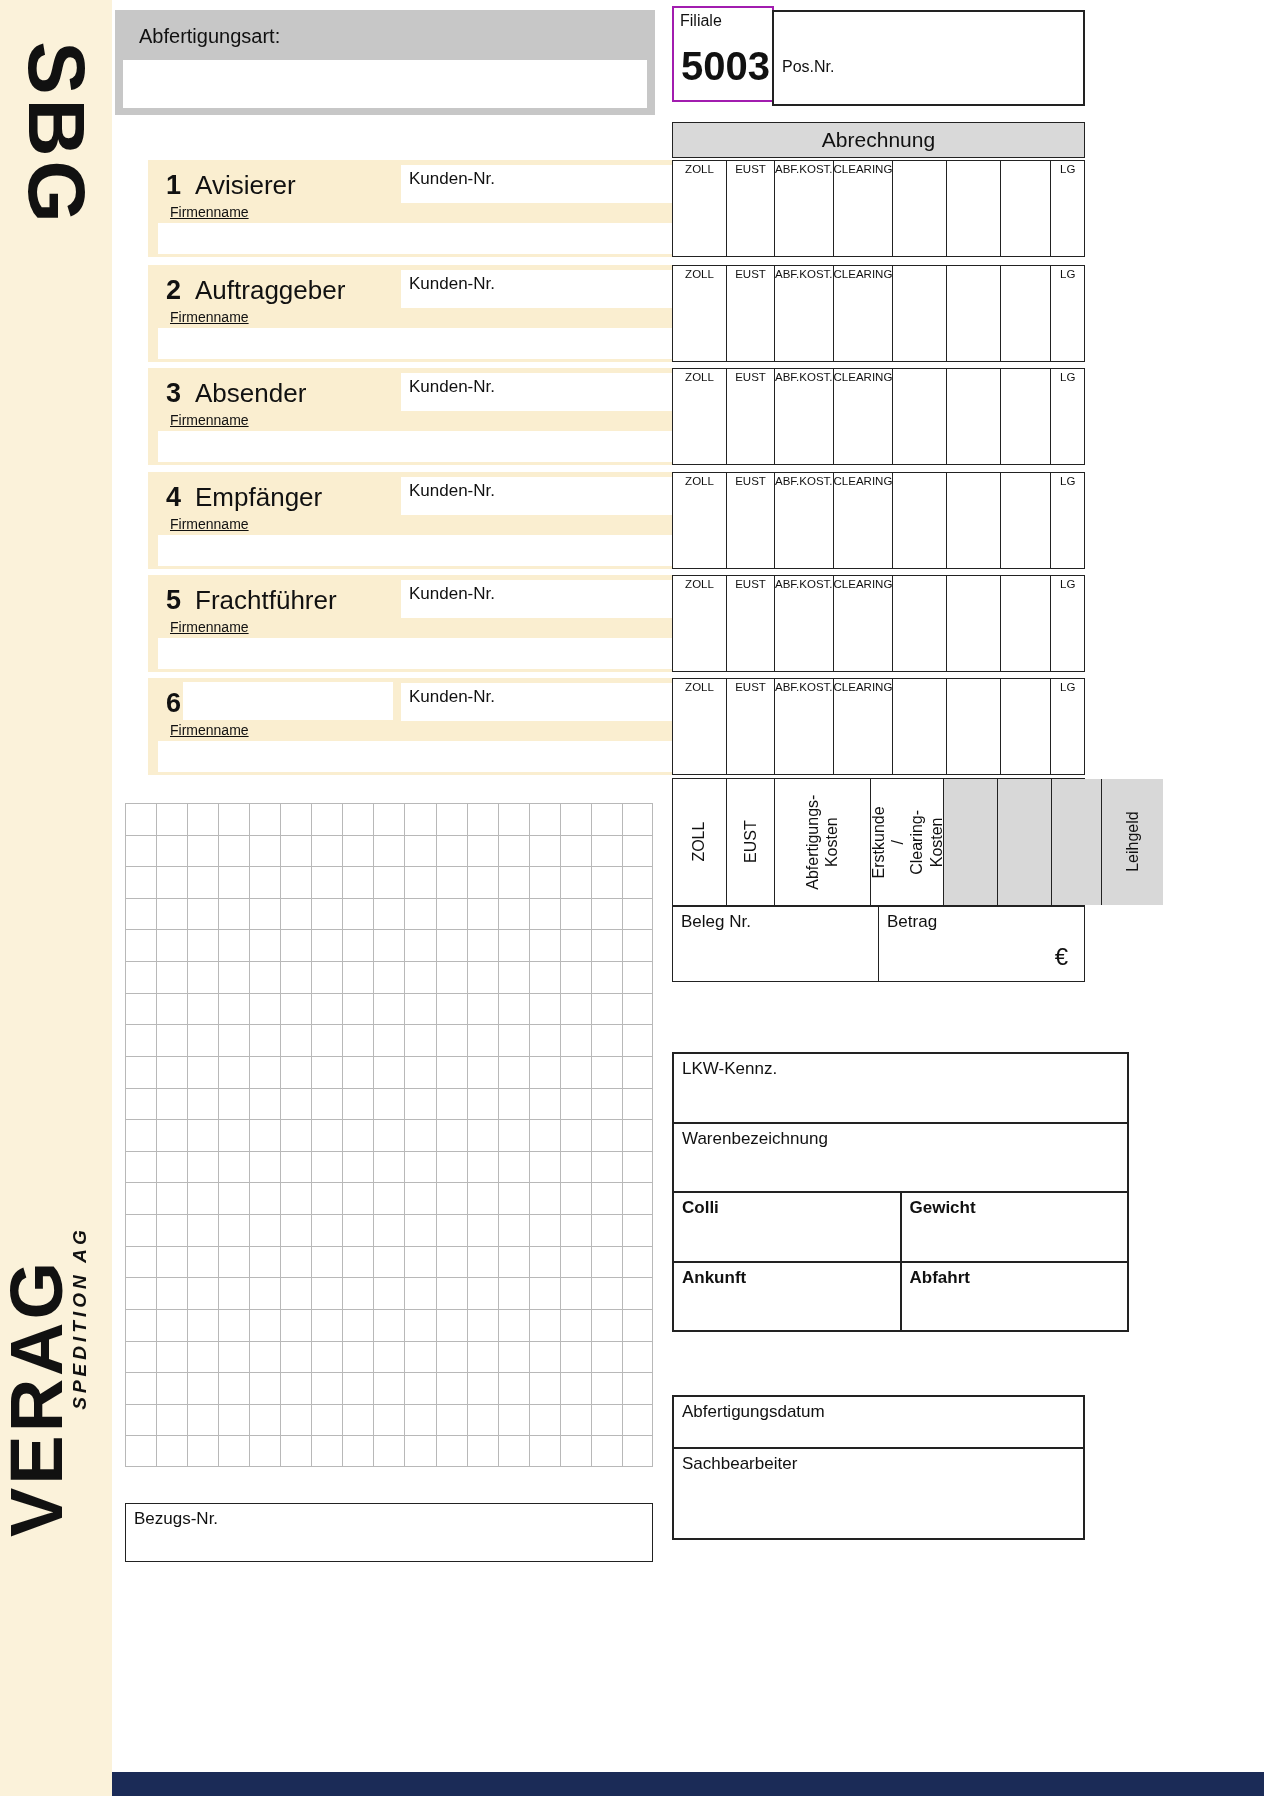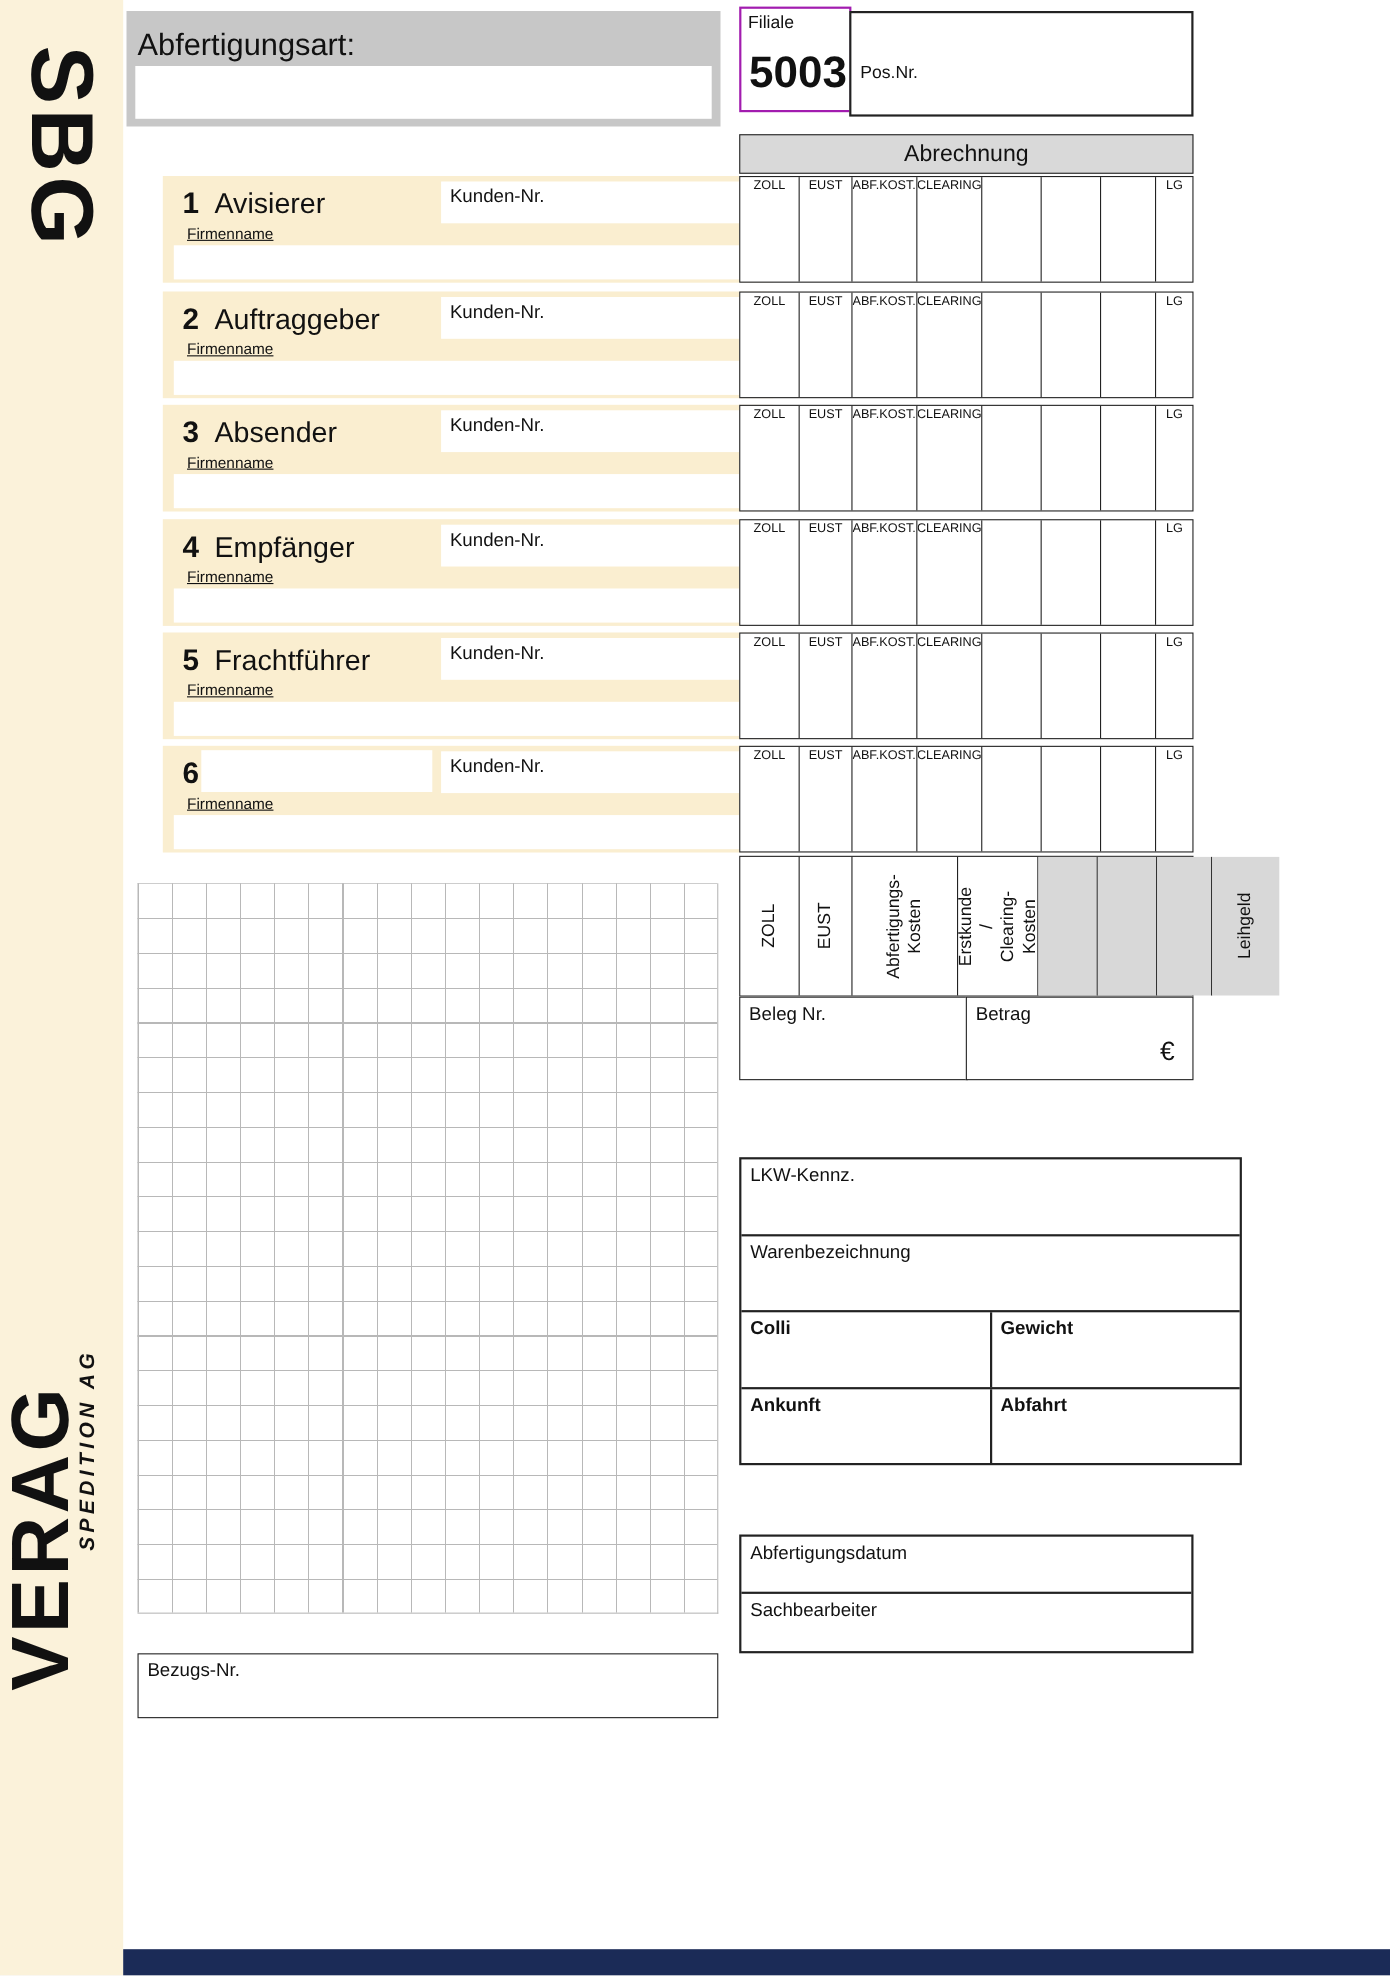--- a/index.html
+++ b/index.html
@@ -17,21 +17,21 @@
   .verag-wrap{ position:absolute; left:0px; top:1225px; width:72px; height:345px; }
   .verag{ position:absolute; left:50%; top:50%; transform:translate(-50%,-50%) rotate(-90deg);
           font-size:74px; font-weight:bold; letter-spacing:3px; white-space:nowrap; }
   .sped-wrap{ position:absolute; left:62px; top:1200px; width:36px; height:235px; }
   .sped{ position:absolute; left:50%; top:50%; transform:translate(-50%,-50%) rotate(-90deg);
          font-size:19px; font-weight:bold; font-style:italic; letter-spacing:4px; white-space:nowrap; }
   .bottom-bar{ position:absolute; left:112px; top:1772px; width:1152px; height:24px; background:#1B2B57; }
 
   
   .abfart-box{ position:absolute; left:115px; top:10px; width:540px; height:105px; background:#C7C7C7; }
-  .abfart-label{ position:absolute; left:10px; top:15px; font-size:28px; }
+  .abfart-label{ position:absolute; left:24px; top:15px; font-size:20px; }
   .abfart-input{ position:absolute; left:8px; top:50px; width:524px; height:48px; background:#fff; }
   .filiale-box{ position:absolute; left:672px; top:6px; width:102px; height:96px; background:#fff; border:2px solid #a21caf; }
   .filiale-label{ position:absolute; left:6px; top:4px; font-size:16px; }
   .filiale-value{ position:absolute; left:7px; top:36px; font-size:40px; font-weight:bold; }
   .posnr-box{ position:absolute; left:772px; top:10px; width:313px; height:96px; background:#fff; border:2px solid #222; }
   .posnr-label{ position:absolute; left:8px; top:4px; font-size:16px;margin-top:42px; }
 
   
   .aviso-block{ position:absolute; left:358px; top:118px; width:268px; height:44px; background:#FAEED0;margin-top:48px; }
   .aviso-field{ position:absolute; left:10px; top:3px; width:284px; height:38px; background:#fff; }
@@ -76,21 +76,21 @@
   
   .cargo-box{ position:absolute; left:672px; top:1052px; width:457px; height:280px; border:2px solid #222; background:#fff;
               display:flex; flex-direction:column; }
   .cargo-row{ position:relative; flex:1; border-bottom:2px solid #222; }
   .cargo-row:last-child{ border-bottom:none; }
   .cargo-split{ display:flex;font-weight:bold; }
   .cargo-cell{ position:relative; flex:1; }
   .cargo-cell:first-child{ border-right:2px solid #222; }
 
   
-  .proc-box{ position:absolute; left:672px; top:1395px; width:413px; height:108px; border:2px solid #222; background:#fff; }
+  .proc-box{ position:absolute; left:672px; top:1395px; width:413px; height:145px; border:2px solid #222; background:#fff; }
   .proc-row1{ position:relative; height:52px; border-bottom:2px solid #222; }
   .proc-row2{ position:relative; height:89px; }
 
   
   .bezug-box{ position:absolute; left:125px; top:1503px; width:528px; height:59px; border:1.5px solid #222; background:#fff; }
 </style>
 </head>
 <body>
 
 <div class="page">

